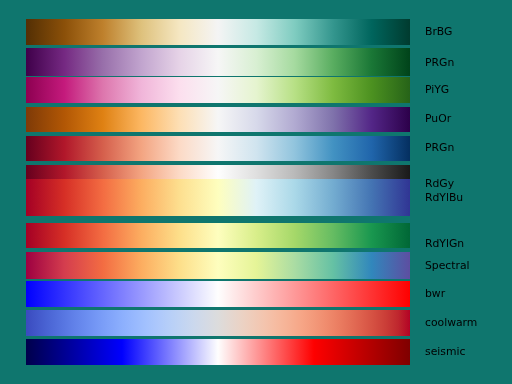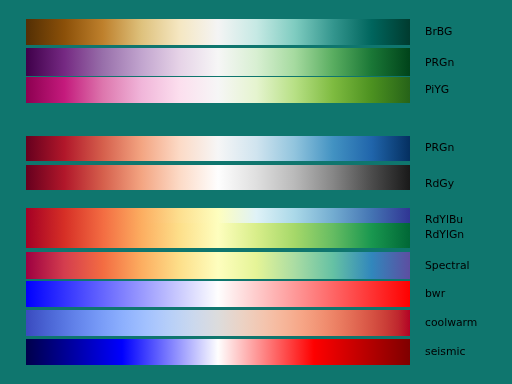--- a/index.html
+++ b/index.html
@@ -53,35 +53,39 @@
     <div class="cmap-label" style="left: 425px; color: rgb(0, 0, 0); font-size: 10.8px; margin-top: 0.7px;">BrBG</div>
   </div>
   <div class="cmap-row" style="top: 48.316px; height: 28px;">
     <div class="cmap-swatch" style="left: 25.6px; width: 384px; background-image: linear-gradient(to right, rgb(63, 0, 74) 0%, rgb(117, 41, 130) 10%, rgb(152, 111, 170) 20%, rgb(193, 164, 206) 30%, rgb(230, 211, 231) 40%, rgb(246, 246, 246) 50%, rgb(216, 239, 210) 60%, rgb(165, 218, 159) 70%, rgb(89, 173, 96) 80%, rgb(26, 119, 54) 90%, rgb(0, 67, 26) 100%);"></div>
     <div class="cmap-label" style="left: 425px; color: rgb(0, 0, 0); font-size: 10.8px; margin-top: 0.7px;">PRGn</div>
   </div>
   <div class="cmap-row" style="top: 77.433px; height: 25.319px;">
     <div class="cmap-swatch" style="left: 25.6px; width: 384px; background-image: linear-gradient(to right, rgb(141, 0, 81) 0%, rgb(196, 26, 124) 10%, rgb(221, 118, 173) 20%, rgb(240, 181, 217) 30%, rgb(252, 223, 238) 40%, rgb(246, 246, 246) 50%, rgb(229, 244, 207) 60%, rgb(183, 224, 133) 70%, rgb(126, 187, 64) 80%, rgb(76, 145, 32) 90%, rgb(38, 99, 24) 100%);"></div>
     <div class="cmap-label" style="left: 425px; color: rgb(0, 0, 0); font-size: 10.8px; margin-top: 0.7px;">PiYG</div>
   </div>
+  <div class="cmap-row" style="top: 106.549px; height: 25.319px;">
+    <div class="cmap-swatch" style="left: 25.6px; width: 384px; background-image: linear-gradient(to right, rgb(126, 58, 7) 0%, rgb(178, 87, 5) 10%, rgb(223, 129, 19) 20%, rgb(252, 183, 98) 30%, rgb(253, 223, 181) 40%, rgb(246, 246, 246) 50%, rgb(215, 217, 234) 60%, rgb(177, 170, 209) 70%, rgb(127, 114, 171) 80%, rgb(83, 38, 135) 90%, rgb(44, 0, 74) 100%);"></div>
+    <div class="cmap-label" style="left: 425px; color: rgb(0, 0, 0); font-size: 10.8px; margin-top: 0.7px;">PuOr</div>
+  </div>
   <div class="cmap-row" style="top: 135.666px; height: 25.319px;">
     <div class="cmap-swatch" style="left: 25.6px; width: 384px; background-image: linear-gradient(to right, rgb(102, 0, 30) 0%, rgb(177, 23, 42) 10%, rgb(213, 95, 76) 20%, rgb(243, 164, 129) 30%, rgb(252, 218, 198) 40%, rgb(246, 246, 246) 50%, rgb(208, 228, 239) 60%, rgb(145, 196, 221) 70%, rgb(66, 146, 194) 80%, rgb(32, 101, 171) 90%, rgb(4, 47, 96) 100%);"></div>
     <div class="cmap-label" style="left: 425px; color: rgb(0, 0, 0); font-size: 10.8px; margin-top: 0.7px;">PRGn</div>
   </div>
   <div class="cmap-row" style="top: 164.782px; height: 25.319px;">
     <div class="cmap-swatch" style="left: 25.6px; width: 384px; background-image: linear-gradient(to right, rgb(102, 0, 30) 0%, rgb(177, 23, 42) 10%, rgb(213, 95, 76) 20%, rgb(243, 164, 129) 30%, rgb(252, 218, 198) 40%, rgb(254, 254, 254) 50%, rgb(223, 223, 223) 60%, rgb(185, 185, 185) 70%, rgb(134, 134, 134) 80%, rgb(76, 76, 76) 90%, rgb(25, 25, 25) 100%);"></div>
     <div class="cmap-label" style="left: 425px; color: rgb(0, 0, 0); font-size: 10.8px; margin-top: 7px;">RdGy</div>
   </div>
-  <div class="cmap-row" style="top: 208px; height: 23px;">
+  <div class="cmap-row" style="top: 179px; height: 37px;">
     <div class="cmap-swatch" style="left: 25.6px; width: 384px; background-image: linear-gradient(to right, rgb(164, 0, 37) 0%, rgb(214, 47, 38) 10%, rgb(243, 108, 66) 20%, rgb(252, 173, 96) 30%, rgb(253, 223, 143) 40%, rgb(254, 254, 190) 50%, rgb(223, 242, 247) 60%, rgb(170, 216, 232) 70%, rgb(115, 172, 208) 80%, rgb(68, 116, 179) 90%, rgb(48, 53, 148) 100%);"></div>
     <div class="cmap-label" style="left: 425px; color: rgb(0, 0, 0); font-size: 10.8px; margin-top: 0.7px;">RdYlBu</div>
   </div>
   <div class="cmap-row" style="top: 223.015px; height: 25.319px;">
     <div class="cmap-swatch" style="left: 25.6px; width: 384px; background-image: linear-gradient(to right, rgb(164, 0, 37) 0%, rgb(214, 47, 38) 10%, rgb(243, 108, 66) 20%, rgb(252, 173, 96) 30%, rgb(253, 223, 138) 40%, rgb(254, 254, 190) 50%, rgb(216, 238, 138) 60%, rgb(165, 216, 105) 70%, rgb(101, 188, 98) 80%, rgb(25, 151, 79) 90%, rgb(0, 103, 54) 100%);"></div>
-    <div class="cmap-label" style="left: 425px; color: rgb(0, 0, 0); font-size: 10.8px; margin-top: 0;">RdYlGn</div>
+    <div class="cmap-label" style="left: 425px; color: rgb(0, 0, 0); font-size: 10.8px; margin-top: 9px;">RdYlGn</div>
   </div>
   <div class="cmap-row" style="top: 252.132px; height: 27px;">
     <div class="cmap-swatch" style="left: 25.6px; width: 384px; background-image: linear-gradient(to right, rgb(157, 0, 65) 0%, rgb(212, 61, 78) 10%, rgb(243, 108, 66) 20%, rgb(252, 173, 96) 30%, rgb(253, 223, 138) 40%, rgb(254, 254, 190) 50%, rgb(229, 244, 151) 60%, rgb(170, 220, 163) 70%, rgb(101, 193, 164) 80%, rgb(49, 135, 188) 90%, rgb(93, 78, 161) 100%);"></div>
     <div class="cmap-label" style="left: 425px; color: rgb(0, 0, 0); font-size: 10.8px; margin-top: 0.7px;">Spectral</div>
   </div>
   <div class="cmap-row" style="top: 281.248px; height: 25.319px; padding-left: 16px;">
     <div class="cmap-swatch" style="left: 25.6px; width: 384px; background-image: linear-gradient(to right, rgb(0, 0, 254) 0%, rgb(254, 254, 254) 50%, rgb(254, 0, 0) 100%);"></div>
     <div class="cmap-label" style="left: 425px; color: rgb(0, 0, 0); font-size: 10.8px; margin-top: 0.7px;">bwr</div>
   </div>
   <div class="cmap-row" style="top: 310.365px; height: 25.319px; padding-left: 28px;">

